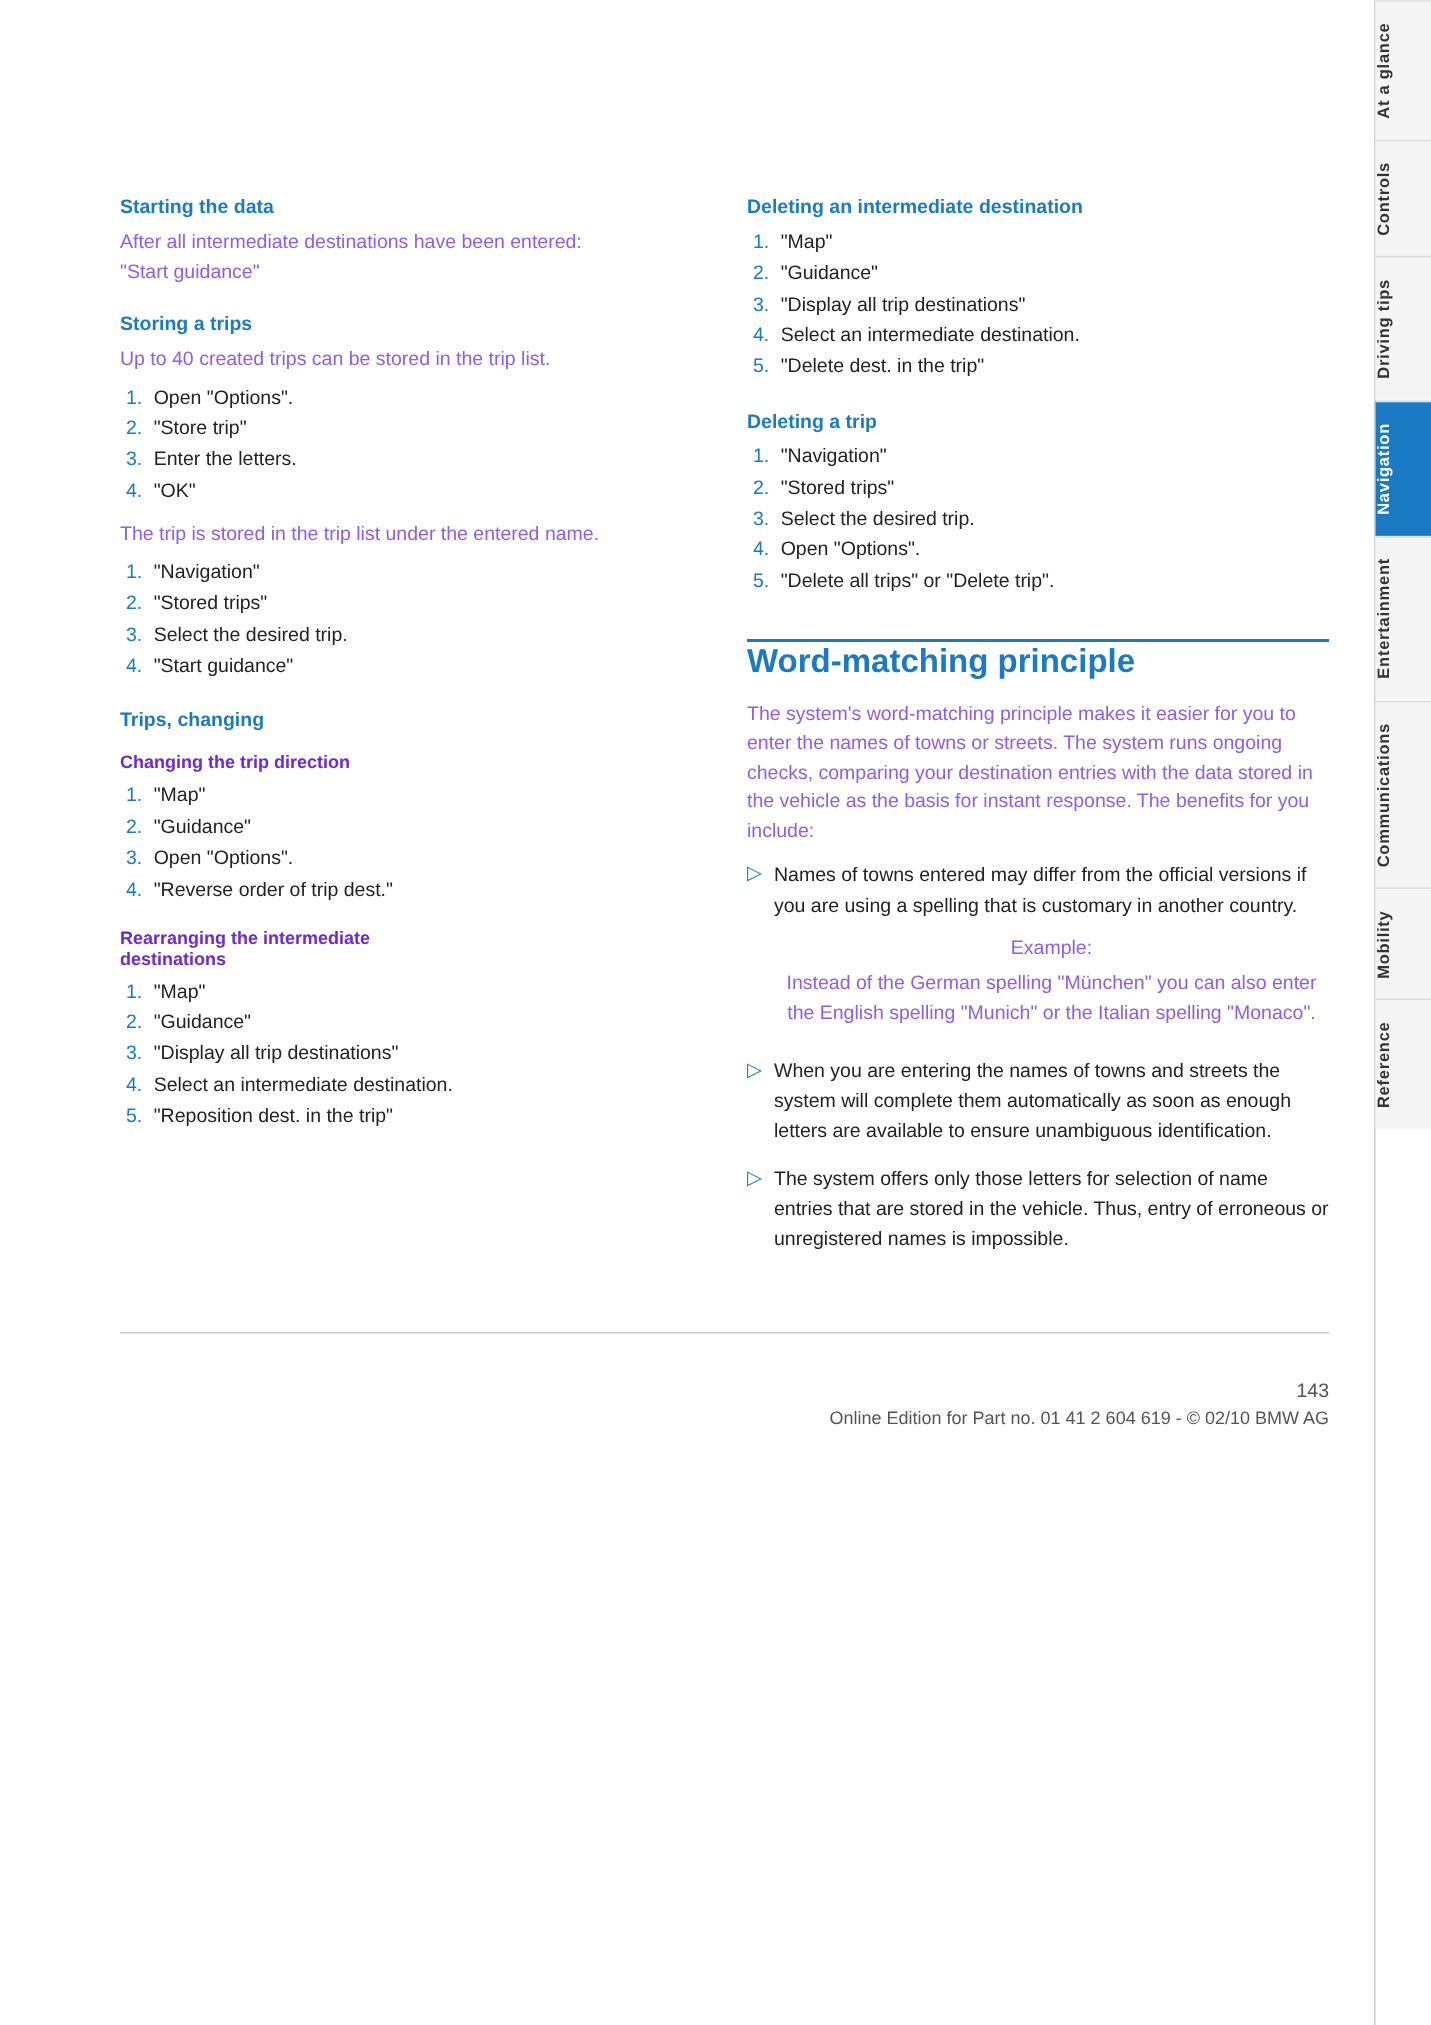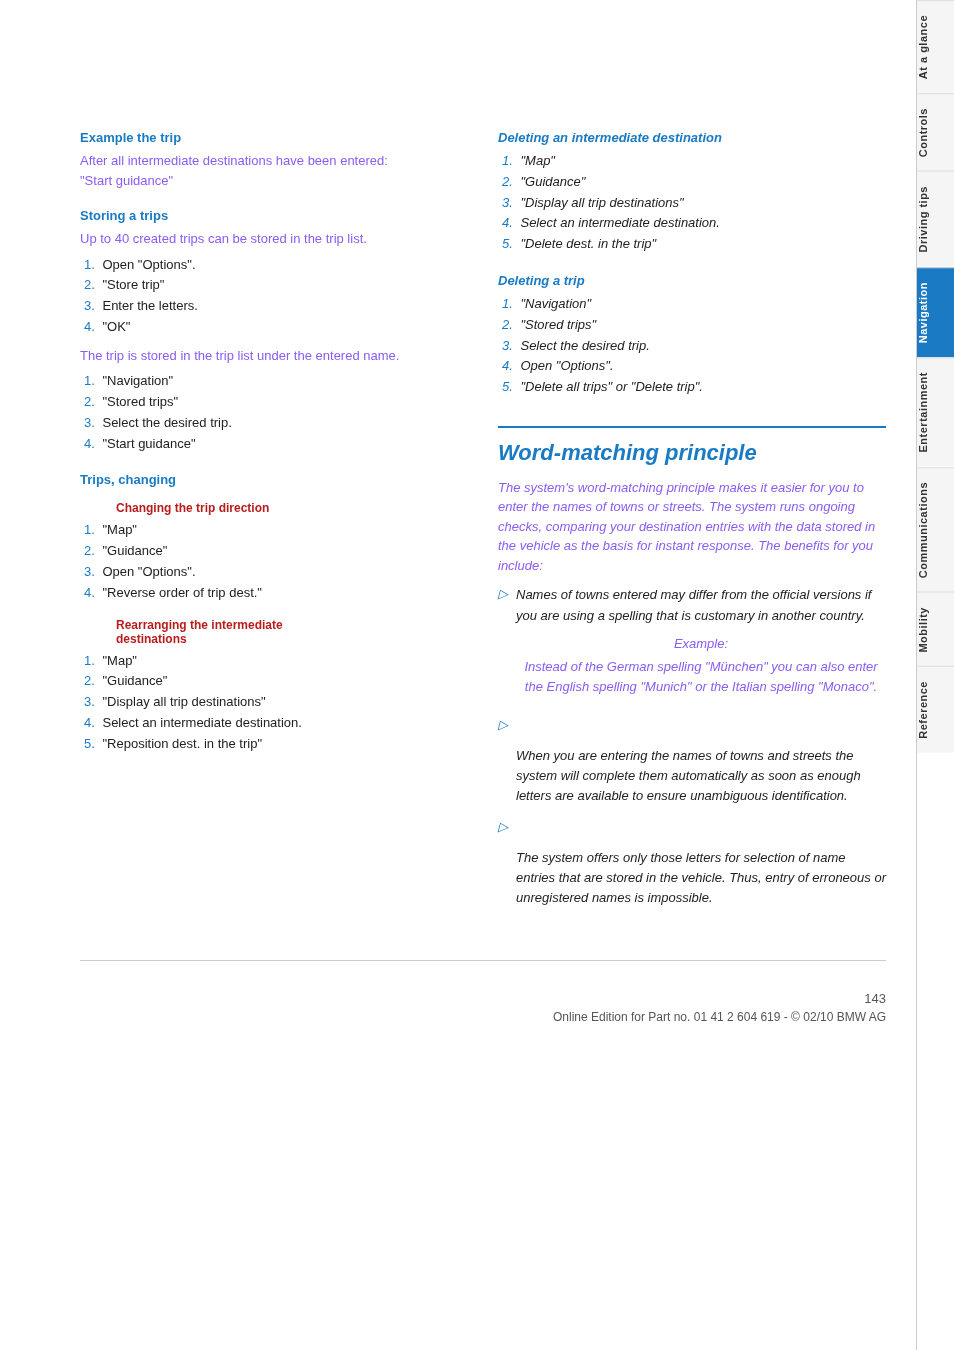--- a/index.html
+++ b/index.html
@@ -61,42 +61,40 @@
       display: flex;
       gap: 30px;
     }
 
     .left-col {
       flex: 1;
     }
 
     .right-col {
       flex: 1;
-      font-style: italic;
     }
 
     .section-title {
       font-size: 13px;
       font-weight: bold;
       color: #1a7bc4;
       margin-bottom: 6px;
       margin-top: 18px;
     }
 
     .section-title.first {
       margin-top: 0;
     }
 
     .section-subtitle {
       font-size: 12px;
       font-weight: bold;
-      color: #b91c1c;
+      color: #6d28d9;
       margin-bottom: 5px;
       margin-top: 14px;
-      margin-left: 36px;
     }
 
     p {
       font-size: 13px;
       line-height: 1.5;
       margin-bottom: 6px;
       color: #8b5cf6;
     }
 
     ol.steps {
@@ -117,21 +115,20 @@
       font-weight: normal;
       margin-right: 4px;
     }
 
     .word-matching-title {
       font-size: 22px;
       font-weight: bold;
       color: #1a7bc4;
       margin: 28px 0 12px 0;
       border-top: 2px solid #1a7bc4;
-      padding-top: 12px;
     }
 
     .bullet-section {
       margin-top: 10px;
     }
 
     .bullet-item {
       display: flex;
       align-items: flex-start;
       margin-bottom: 12px;
@@ -142,21 +139,20 @@
       font-size: 13px;
       margin-right: 8px;
       margin-top: 1px;
       flex-shrink: 0;
     }
 
     .bullet-text {
       font-size: 13px;
       line-height: 1.55;
       color: #222;
-      margin-top: 30px;
     }
 
     .example-block {
       margin-top: 8px;
       margin-left: 0;
       text-align: center;
     }
 
     .example-label {
       font-size: 13px;
@@ -185,21 +181,21 @@
   </style>
 </head>
 <body>
 
 <div class="page-wrapper">
   <div class="main-content">
     <div class="two-col">
 
       <div class="left-col">
 
-        <div class="section-title first">Example the trip</div>
+        <div class="section-title first">Starting the data</div>
         <p>After all intermediate destinations have been entered:<br>"Start guidance"</p>
 
         <div class="section-title">Storing a trips</div>
         <p>Up to 40 created trips can be stored in the trip list.</p>
         <ol class="steps">
           <li><span class="num">1.</span> Open "Options".</li>
           <li><span class="num">2.</span> "Store trip"</li>
           <li><span class="num">3.</span> Enter the letters.</li>
           <li><span class="num">4.</span> "OK"</li>
         </ol>

